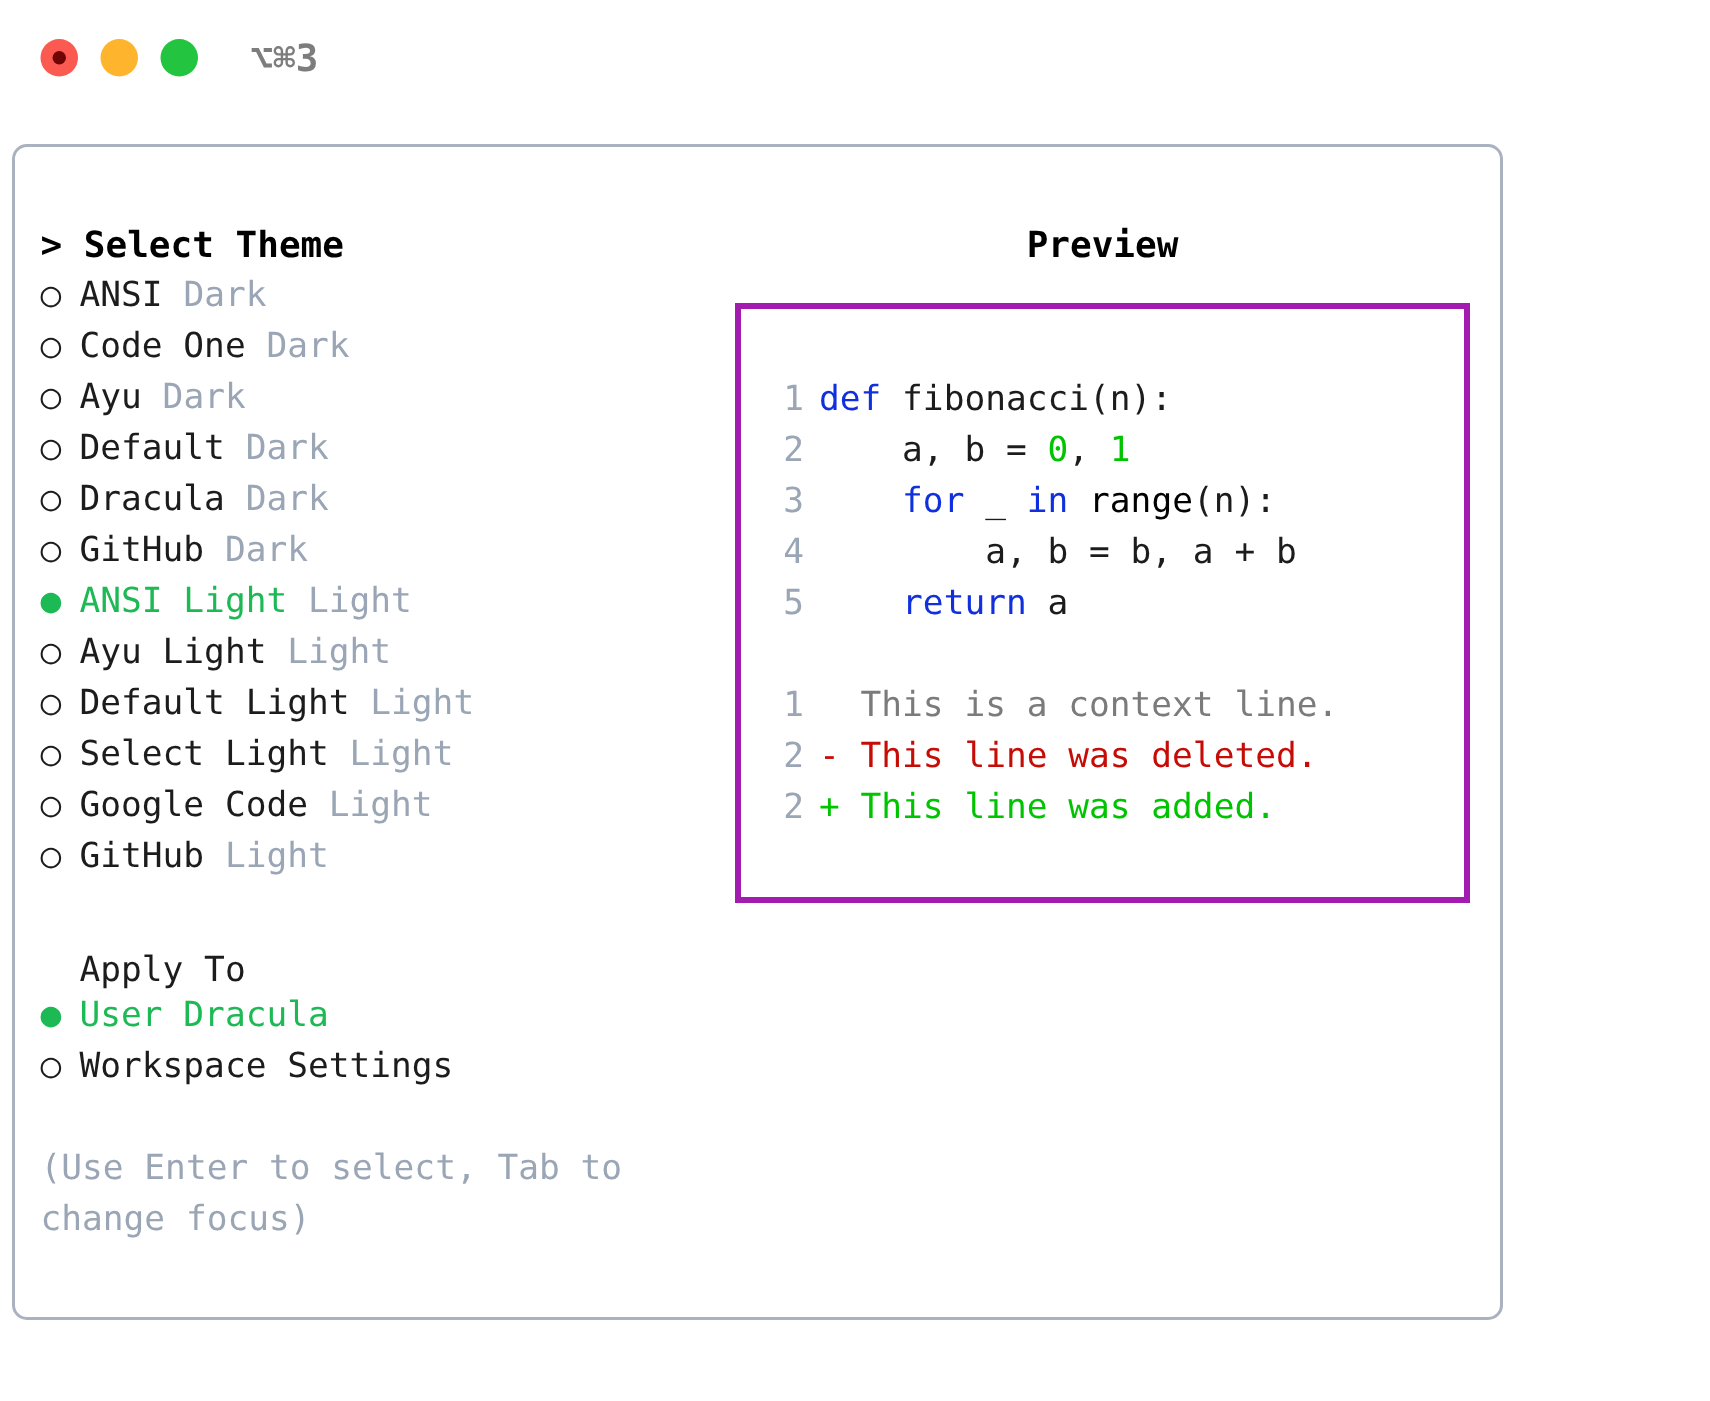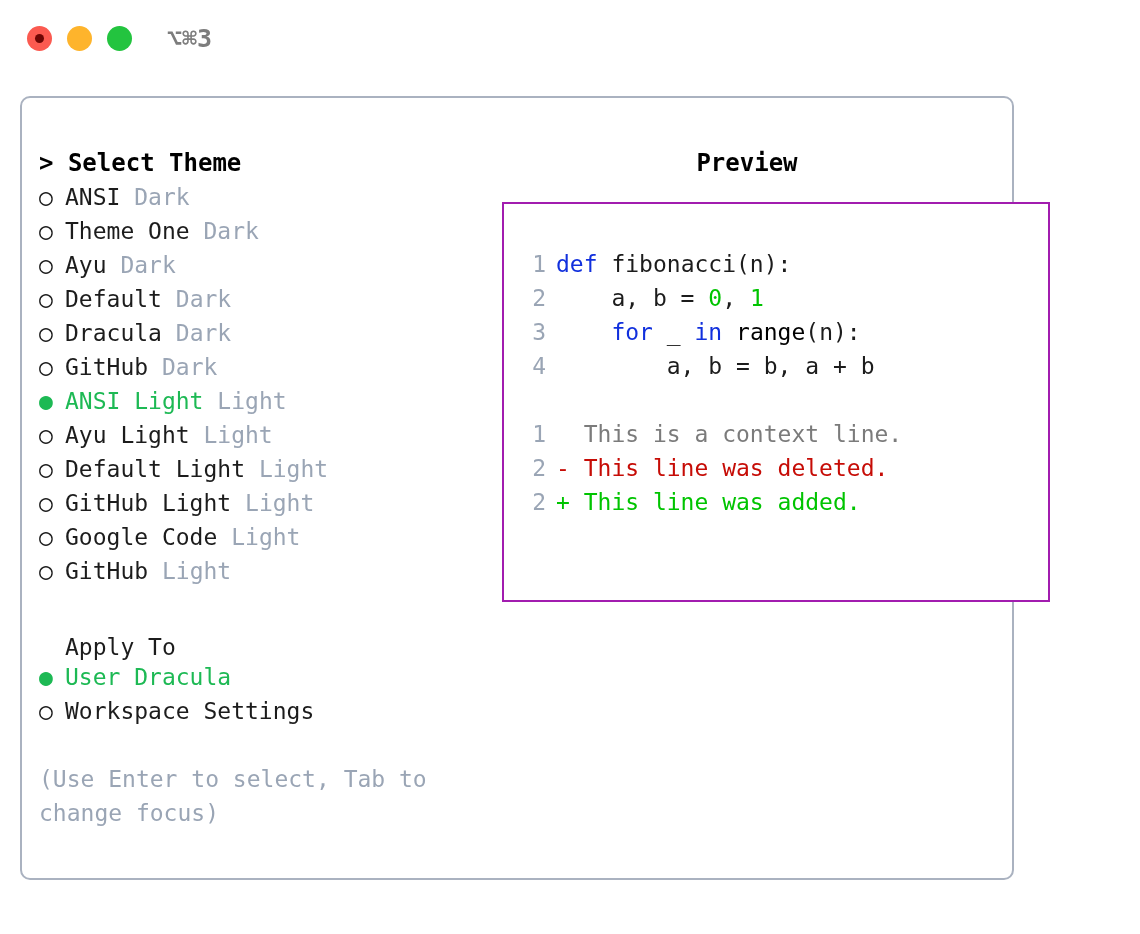--- a/index.html
+++ b/index.html
@@ -56,21 +56,21 @@
     font-size: 25px;
     font-weight: bold;
     color: #7d7d7d;
     letter-spacing: 0px;
     white-space: pre;
   }
 
   
   #panel {
     position: absolute;
-    left: 20px;
+    left: 8px;
     top: 96px;
     width: 994px;
     height: 784px;
     border: 2px solid #aab2c0;
     border-radius: 10px;
     box-sizing: border-box;
     background: #ffffff;
     padding-left: 44px;
   }
 
@@ -127,23 +127,23 @@
   }
   #preview-title {
     font-size: 24px;
     font-weight: bold;
     color: #000000;
     line-height: 34px;
     text-align: center;
   }
   #preview-box {
     margin-top: 22px;
-    width: 548px;
+    width: 490px;
     height: 400px;
-    border: 2px solid #a21caf;
+    border: 4px solid #a21caf;
     box-sizing: border-box;
     background: #ffffff;
     position: relative;
     text-decoration: underline;
   }
   #code-area {
     position: absolute;
     left: 14px;
     top: 43px;
     right: 4px;
@@ -183,29 +183,29 @@
     <div class="tl-dot" id="tl-green"></div>
     <div id="titlebar-title">⌥⌘3</div>
   </div>
 
   <div id="panel">
 
     <div id="left-col">
       <div class="row section-header">&gt; Select Theme</div>
       <div id="theme-list">
           <div class="row"><span class="marker">○</span><span class="theme-name">ANSI</span><span> </span><span class="theme-kind">Dark</span></div>
-          <div class="row"><span class="marker">○</span><span class="theme-name">Theme One</span><span> </span><span class="theme-kind">Dark</span></div>
+          <div class="row"><span class="marker">○</span><span class="theme-name">Code One</span><span> </span><span class="theme-kind">Dark</span></div>
           <div class="row"><span class="marker">○</span><span class="theme-name">Ayu</span><span> </span><span class="theme-kind">Dark</span></div>
           <div class="row"><span class="marker">○</span><span class="theme-name">Default</span><span> </span><span class="theme-kind">Dark</span></div>
           <div class="row"><span class="marker">○</span><span class="theme-name">Dracula</span><span> </span><span class="theme-kind">Dark</span></div>
           <div class="row"><span class="marker">○</span><span class="theme-name">GitHub</span><span> </span><span class="theme-kind">Dark</span></div>
           <div class="row selected"><span class="marker">●</span><span class="theme-name">ANSI Light</span><span> </span><span class="theme-kind">Light</span></div>
           <div class="row"><span class="marker">○</span><span class="theme-name">Ayu Light</span><span> </span><span class="theme-kind">Light</span></div>
           <div class="row"><span class="marker">○</span><span class="theme-name">Default Light</span><span> </span><span class="theme-kind">Light</span></div>
-          <div class="row"><span class="marker">○</span><span class="theme-name">GitHub Light</span><span> </span><span class="theme-kind">Light</span></div>
+          <div class="row"><span class="marker">○</span><span class="theme-name">Select Light</span><span> </span><span class="theme-kind">Light</span></div>
           <div class="row"><span class="marker">○</span><span class="theme-name">Google Code</span><span> </span><span class="theme-kind">Light</span></div>
           <div class="row"><span class="marker">○</span><span class="theme-name">GitHub</span><span> </span><span class="theme-kind">Light</span></div>
         </div>
 
       <div id="apply-header">Apply To</div>
       <div id="apply-list">
           <div class="row selected"><span class="marker">●</span><span class="opt-label">User Dracula</span></div>
           <div class="row"><span class="marker">○</span><span class="opt-label">Workspace Settings</span></div>
         </div>
 
@@ -213,20 +213,21 @@
     </div>
 
     <div id="right-col">
       <div id="preview-title">Preview</div>
       <div id="preview-box">
         <div id="code-area">
             <div class="code-line"><span class="ln">1</span><span class="kw">def </span><span class="plain">fibonacci(n):</span></div>
             <div class="code-line"><span class="ln">2</span><span class="plain">    a, b = </span><span class="num">0</span><span class="plain">, </span><span class="num">1</span></div>
             <div class="code-line"><span class="ln">3</span><span class="plain">    </span><span class="kw">for</span><span class="plain"> _ </span><span class="kw">in</span><span class="plain"> </span><span class="fn">range</span><span class="plain">(n):</span></div>
             <div class="code-line"><span class="ln">4</span><span class="plain">        a, b = b, a + b</span></div>
+            <div class="code-line"><span class="ln">5</span><span class="plain">    </span><span class="kw">return</span><span class="plain"> a</span></div>
             <div class="diff-gap"></div>
             <div class="code-line"><span class="ln">1</span><span class="diff-ctx">  This is a context line.</span></div>
             <div class="code-line"><span class="ln">2</span><span class="diff-del">- This line was deleted.</span></div>
             <div class="code-line"><span class="ln">2</span><span class="diff-add">+ This line was added.</span></div>
           </div>
       </div>
     </div>
 
   </div>
 </div>

